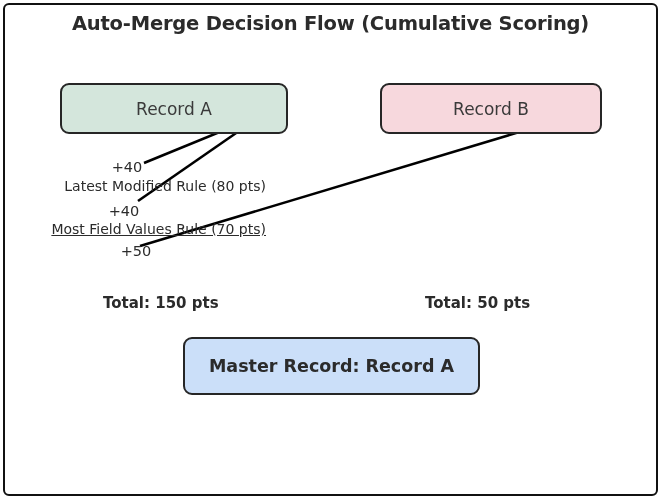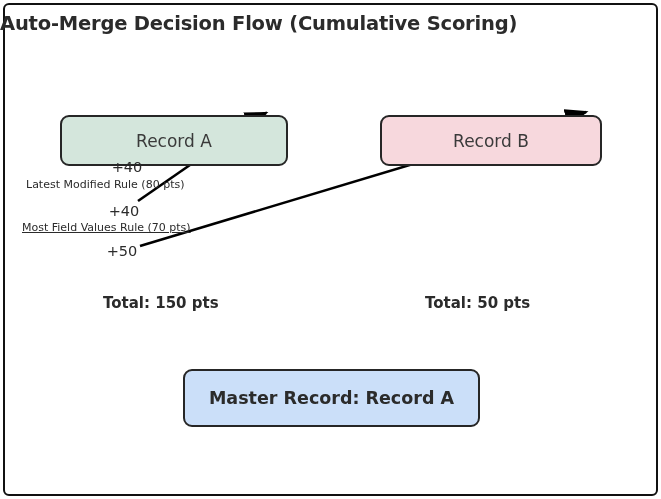--- a/index.html
+++ b/index.html
@@ -27,36 +27,35 @@
     box-sizing: border-box;
     border: 2px solid #111111;
     border-radius: 6px;
     background: #ffffff;
   }
   .title {
     position: absolute;
     left: 0;
     top: 12px;
     width: 661px;
-    text-align: left;
+    text-align: center;
     font-size: 19.5px;
     font-weight: bold;
     color: #2b2b2b;
     letter-spacing: -0.2px;
   }
   .node {
     position: absolute;
     box-sizing: border-box;
     border: 2px solid #262626;
     border-radius: 9px;
     display: flex;
     align-items: center;
     justify-content: center;
     color: #3a3a3a;
-    margin-top: 32px;
   }
   .node-a {
     left: 60px;
     top: 83px;
     width: 228px;
     height: 51px;
     background: #d4e6dc;
     font-size: 17px;
     font-weight: normal;
   }
@@ -81,23 +80,23 @@
   }
   .rule-points {
     position: absolute;
     font-size: 14.5px;
     color: #2b2b2b;
     text-align: center;
     white-space: nowrap;
   }
   .rule-label {
     position: absolute;
-    font-size: 11px;
+    font-size: 14px;
     color: #2b2b2b;
-    text-align: left;
+    text-align: right;
     white-space: nowrap;
   }
   .total {
     position: absolute;
     font-size: 15px;
     font-weight: bold;
     color: #2b2b2b;
     white-space: nowrap;
   }
   svg.arrows {
@@ -140,19 +139,19 @@
   <div class="node node-master">
     <span>Master Record: Record A</span>
   </div>
 
   <div class="rule-points" style="left:87px; top:159px; width:80px;">+40</div>
   <div class="rule-label" style="left:26px; top:178px; width:240px;">Latest Modified Rule (80 pts)</div>
 
   <div class="rule-points" style="left:84px; top:203px; width:80px;">+40</div>
   <div class="rule-label" style="left:22px; top:221px; width:244px;text-decoration:underline;">Most Field Values Rule (70 pts)</div>
 
-  <div class="rule-points" style="left:82px; top:243px; width:80px;text-align:center;">+50</div>
+  <div class="rule-points" style="left:96px; top:243px; width:80px;text-align:center;">+50</div>
 
   <div class="total" style="left:103px; top:294px; width:140px;">Total: 150 pts</div>
 
   <div class="total" style="left:425px; top:294px; width:140px;">Total: 50 pts</div>
 
 </div>
 
 </body></html>

